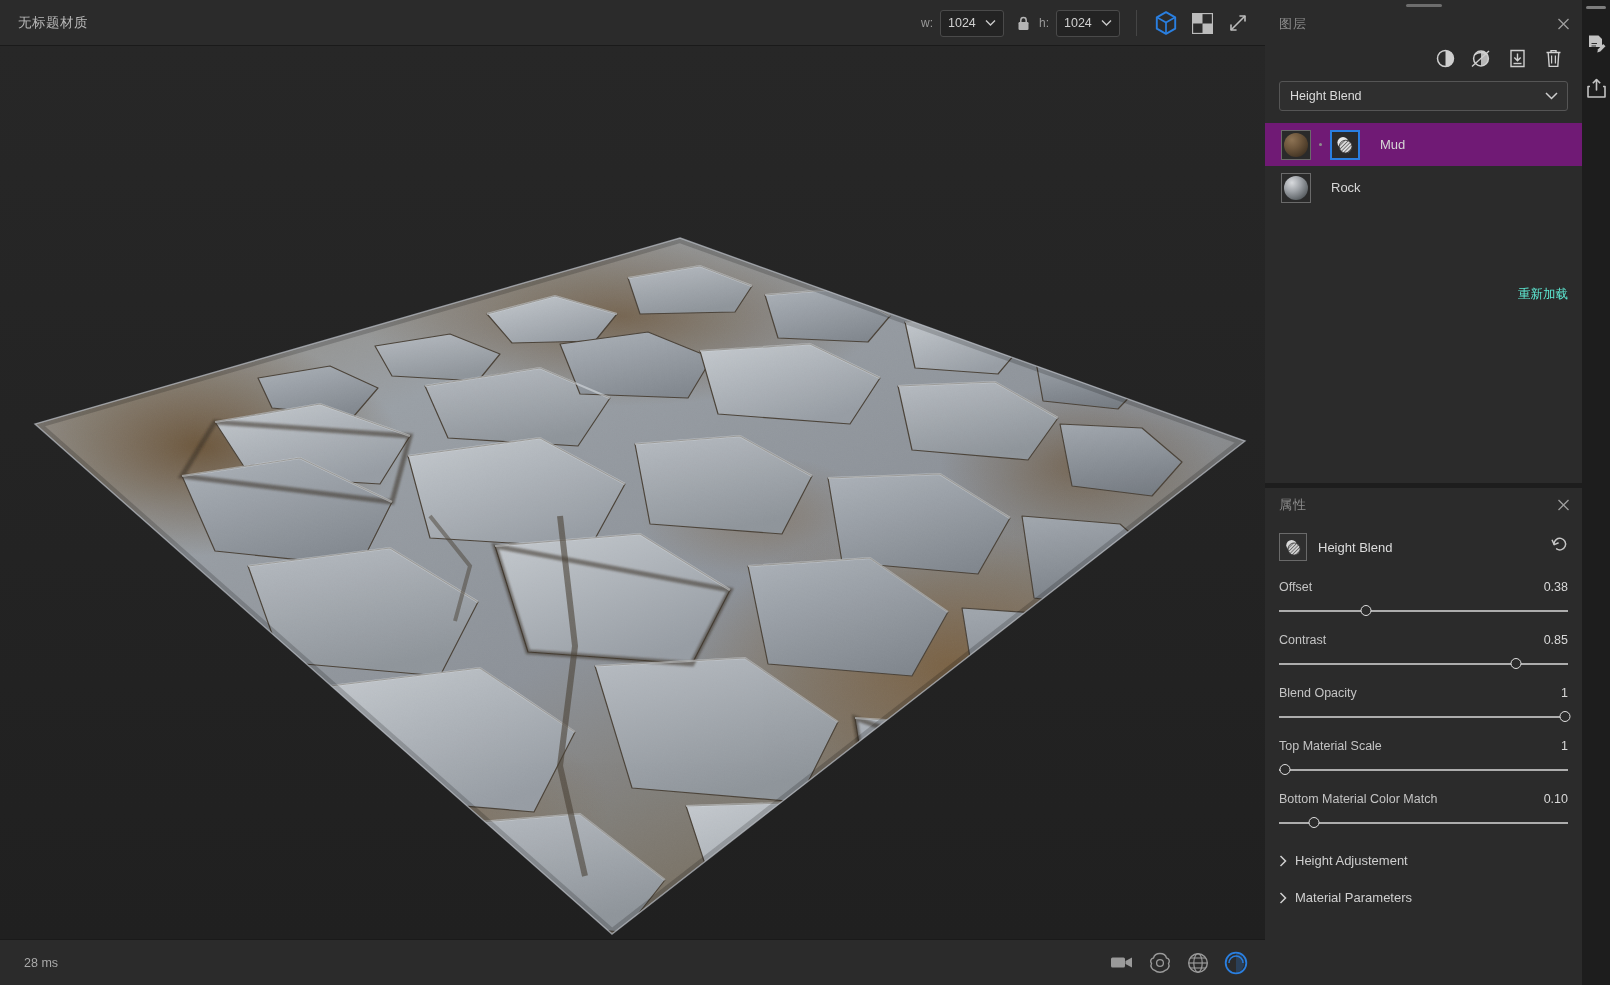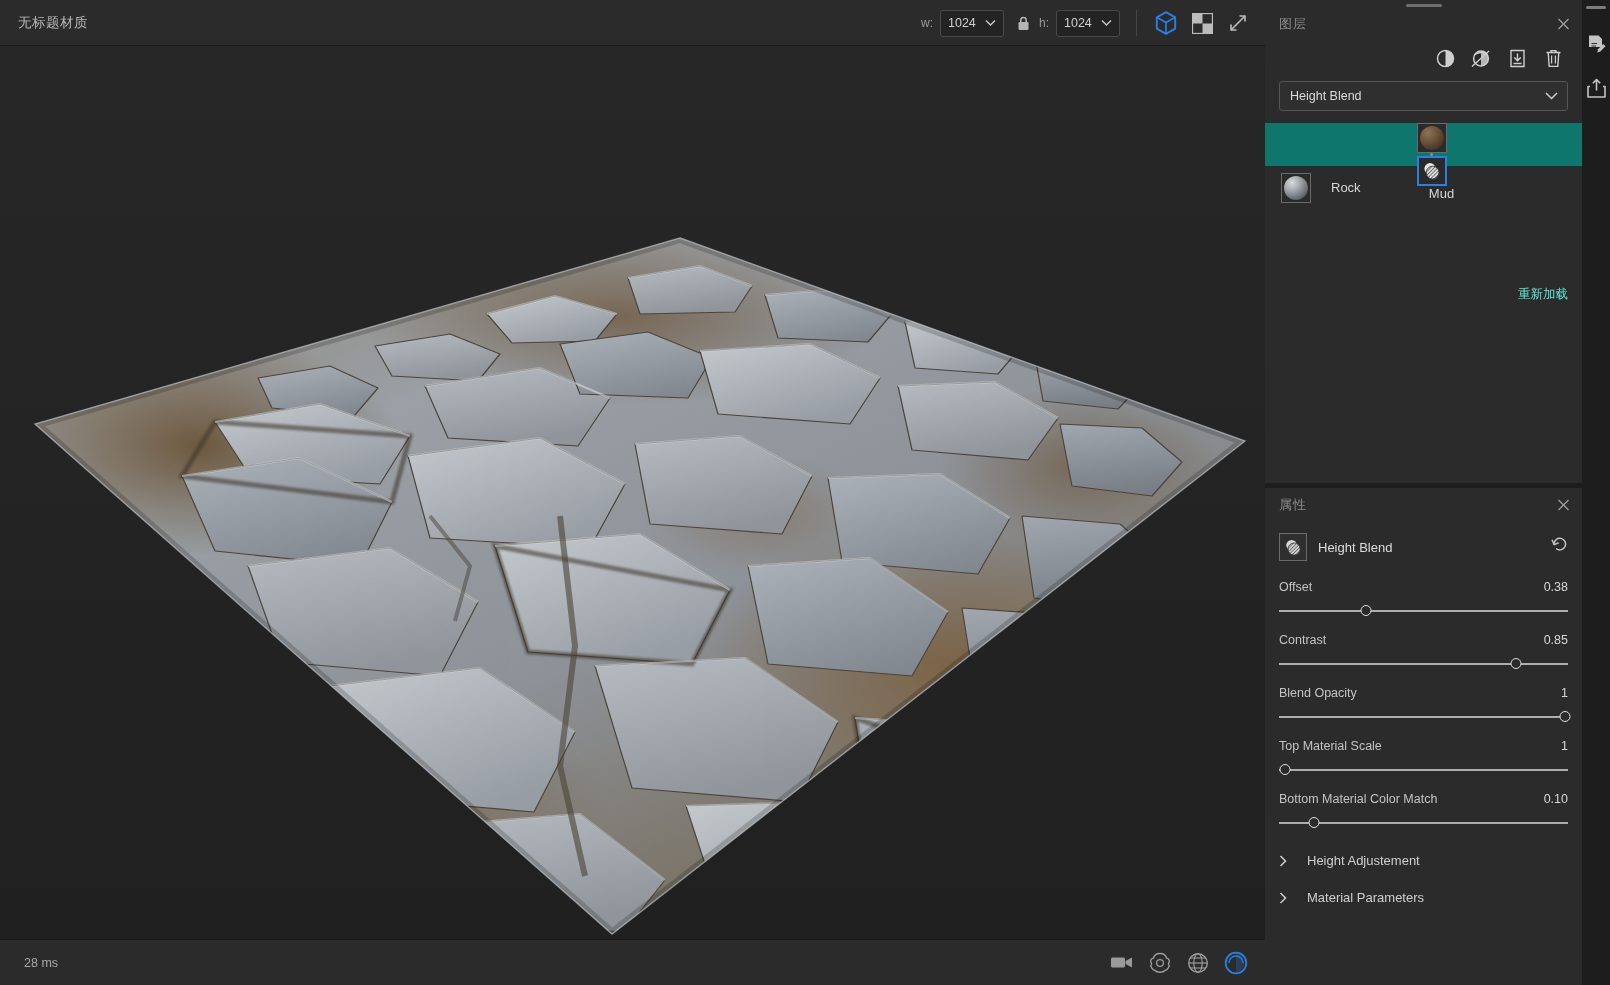--- a/index.html
+++ b/index.html
@@ -84,21 +84,21 @@
     margin: 0 14px 12px 14px; height: 30px; background: #2f2f2f;
     border: 1px solid #555; border-radius: 3px; display: flex;
     align-items: center; padding: 0 10px; position: relative;
   }
   .blend-select .val { font-size: 12.5px; color: #dcdcdc; }
   .blend-select .chev { position: absolute; right: 9px; top: 50%;
                         transform: translateY(-50%); }
   .layer-list { flex: 1 1 auto; position: relative; overflow: hidden; }
   .layer-row { height: 43px; display: flex; align-items: center;
                padding-left: 16px; gap: 0; }
-  .layer-row.selected { background: #0f766e; flex-direction: column; }
+  .layer-row.selected { background: #701a75; }
   .thumb { width: 30px; height: 30px; border: 1px solid #6a6a6a;
            display: flex; align-items: center; justify-content: center;
            background: #2a2a2a; flex: 0 0 30px; }
   .sphere { width: 24px; height: 24px; border-radius: 50%; }
   .sphere.mud {
     background: radial-gradient(circle at 33% 28%, #8d7354 0%, #6d563c 38%,
                 #4a3a28 72%, #2c2118 100%);
   }
   .sphere.rock {
     background: radial-gradient(circle at 33% 28%, #d8dadd 0%, #9ea2a7 38%,
@@ -133,21 +133,21 @@
   .param-row { display: flex; align-items: baseline; justify-content: space-between; }
   .param-label { font-size: 12.5px; color: #c4c4c4; }
   .param-value { font-size: 12.5px; color: #d8d8d8; }
   .slider { position: relative; height: 16px; margin-top: 9px; }
   .slider-track { position: absolute; left: 0; right: 0; top: 7px; height: 1.5px;
                   background: #adadad; }
   .slider-thumb { position: absolute; top: 2px; width: 11px; height: 11px;
                   border-radius: 50%; border: 1.6px solid #e0e0e0;
                   background: #2b2b2b; transform: translateX(-50%); }
 
-  .section-row { display: flex; align-items: center; gap: 20px;
+  .section-row { display: flex; align-items: center; gap: 8px;
                  padding: 0 14px; margin-top: 22px; }
   .section-label { font-size: 13px; color: #cfcfcf; }
 
   
   .rail { width: 28px; height: 985px; background: #1d1d1d;
           display: flex; flex-direction: column; align-items: center;
           padding-top: 6px; gap: 18px; }
   .rail-grip { width: 20px; height: 3px; background: #7d7d7d; border-radius: 2px;
                margin-bottom: 4px; }
   .rail-btn { width: 26px; height: 26px; display: flex; align-items: center;

